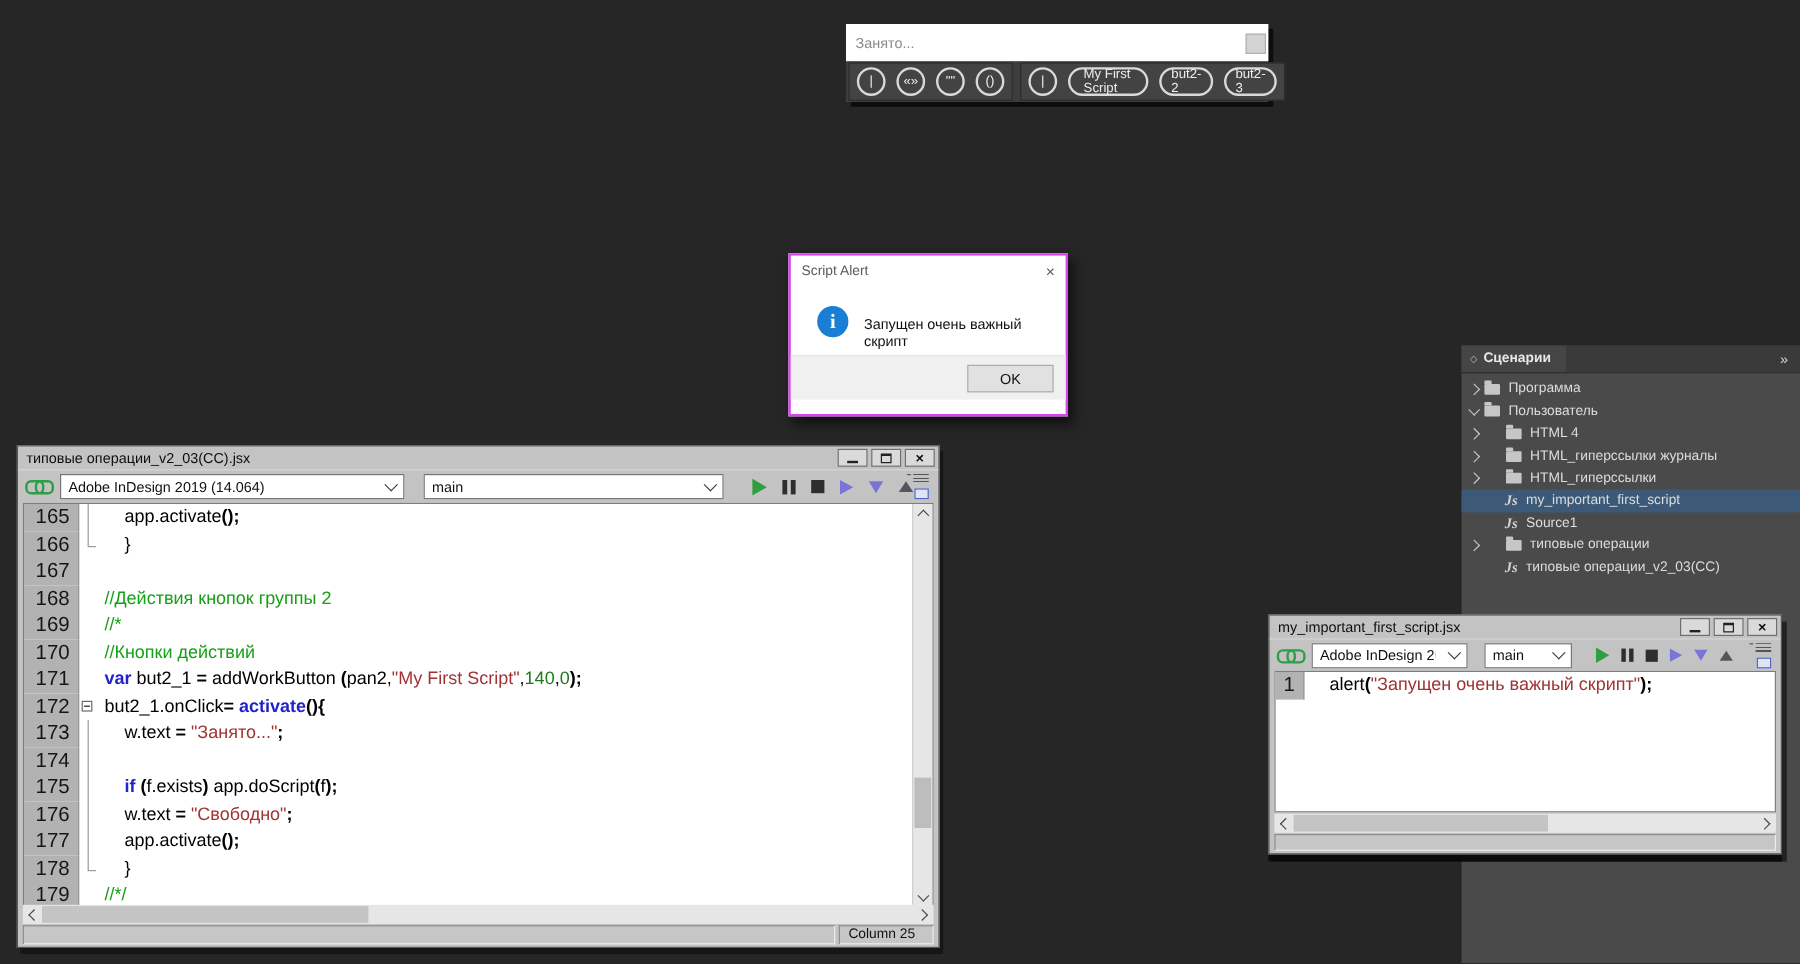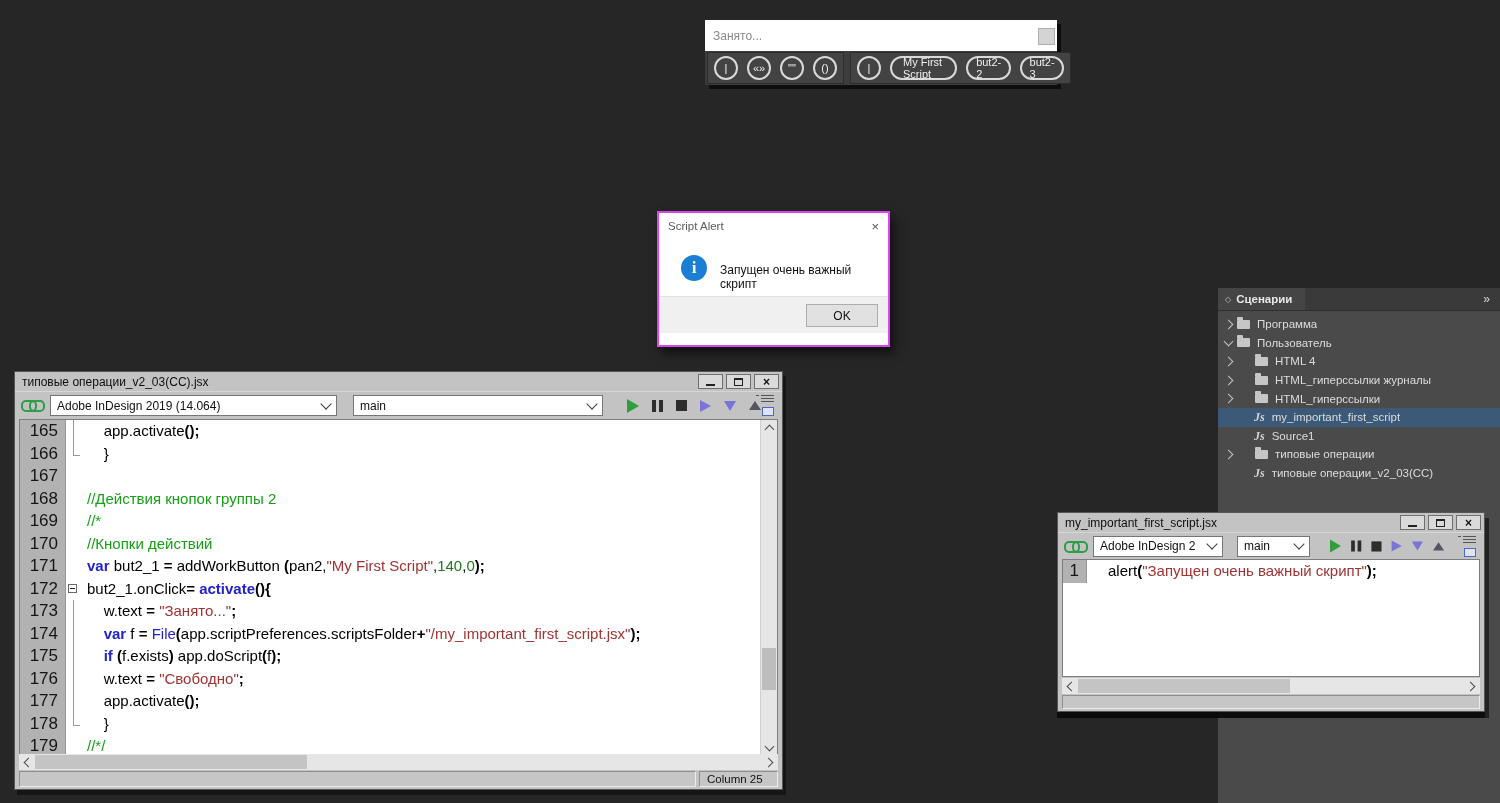--- a/index.html
+++ b/index.html
@@ -261,21 +261,20 @@
             <span class="ctext"><span class="p">but2_1.onClick</span><span class="b">=</span><span class="p"> </span><span class="k">activate</span><span class="b">(){</span></span>
           </div>
           <div class="crow">
             <span class="lnum">173</span>
             <span class="fold rail"></span>
             <span class="ctext"><span class="p">    w.text </span><span class="b">=</span><span class="p"> </span><span class="s">"Занято..."</span><span class="b">;</span></span>
           </div>
           <div class="crow">
             <span class="lnum">174</span>
             <span class="fold rail"></span>
-            <span class="ctext"><span class="p">    </span><span class="k">var</span><span class="p"> f </span><span class="b">=</span><span class="p"> </span><span class="t">File</span><span class="b">(</span><span class="p">app.scriptPreferences.scriptsFolder</span><span class="b">+</span><span class="s">"/my_important_first_script.jsx"</span><span class="b">);</span></span>
           </div>
           <div class="crow">
             <span class="lnum">175</span>
             <span class="fold rail"></span>
             <span class="ctext"><span class="p">    </span><span class="k">if</span><span class="p"> </span><span class="b">(</span><span class="p">f.exists</span><span class="b">)</span><span class="p"> app.doScript</span><span class="b">(</span><span class="p">f</span><span class="b">);</span></span>
           </div>
           <div class="crow">
             <span class="lnum">176</span>
             <span class="fold rail"></span>
             <span class="ctext"><span class="p">    w.text </span><span class="b">=</span><span class="p"> </span><span class="s">"Свободно"</span><span class="b">;</span></span>

